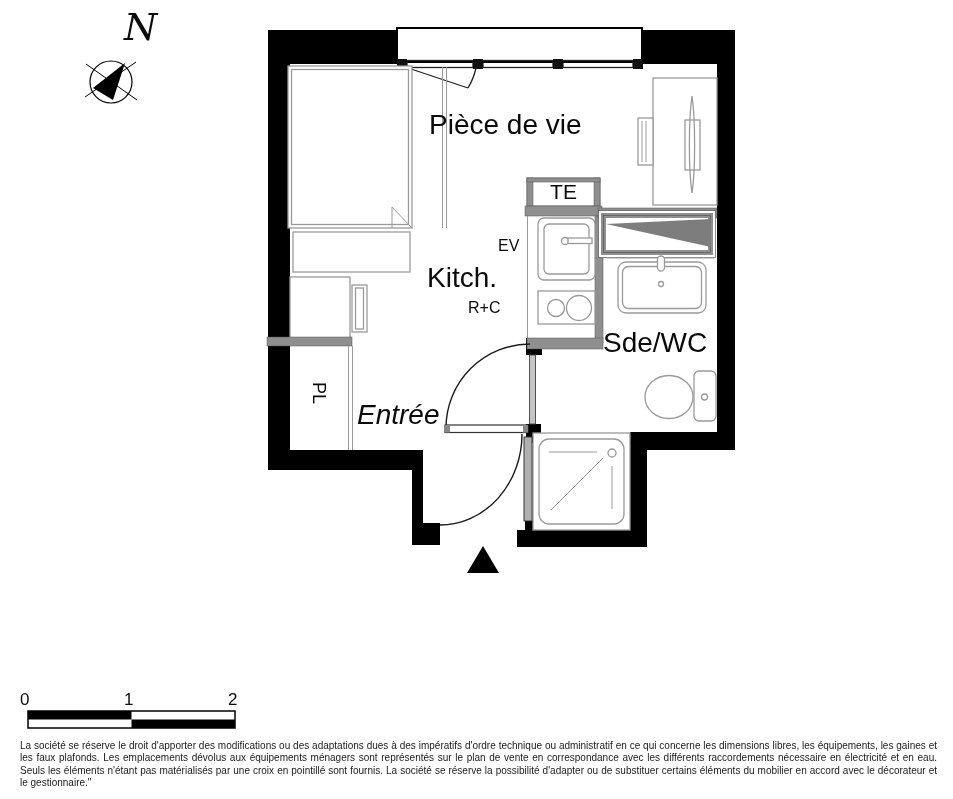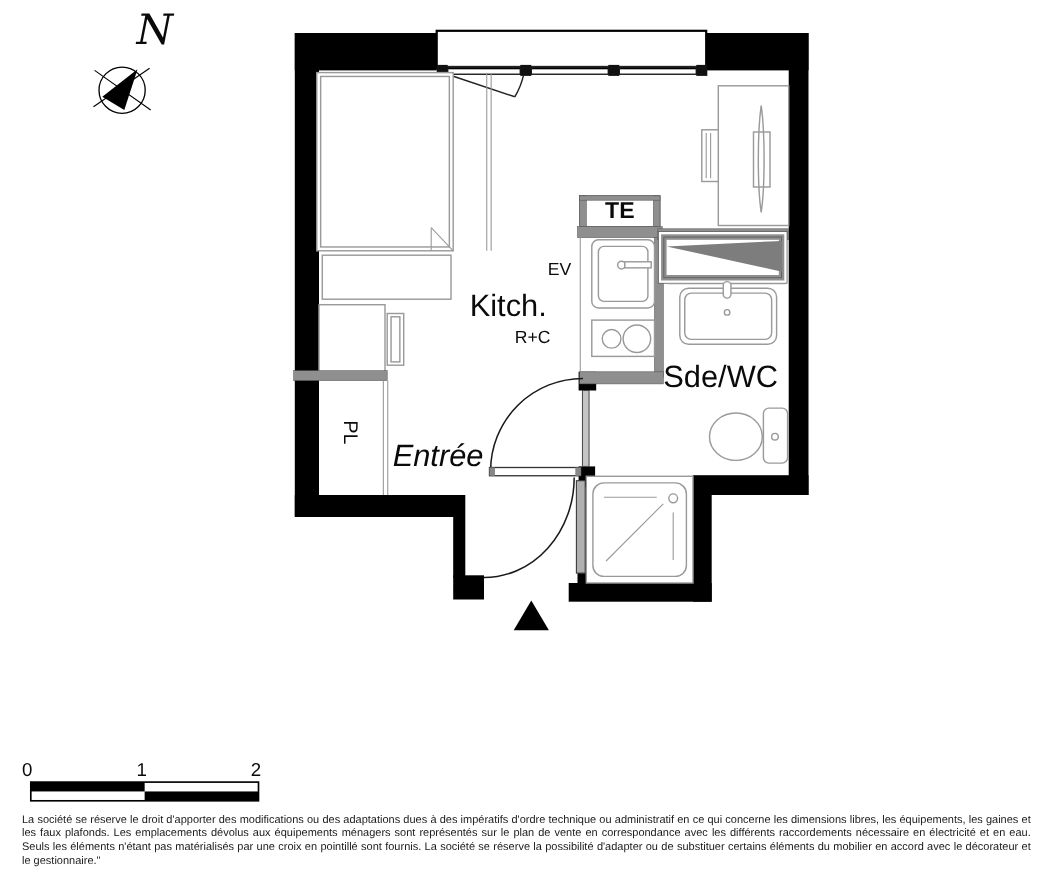--- a/index.html
+++ b/index.html
@@ -177,26 +177,27 @@
 
     <g>
       <rect x="28" y="711" width="207" height="17" fill="#fff" stroke="#000" stroke-width="1.5"></rect>
       <rect x="28" y="711" width="103.5" height="8.5" fill="#000"></rect>
       <rect x="131.5" y="719.5" width="103.5" height="8.5" fill="#000"></rect>
     </g>
   </svg>
 
   <div class="lbl lbl-north" style="left:124px;top:8px;">N</div>
 
+  <div class="lbl lbl-big" style="left:429px;top:111px;">Pièce de vie</div>
   <div class="lbl lbl-big" style="left:427px;top:264px;">Kitch.</div>
   <div class="lbl lbl-big" style="left:357px;top:401px;font-style:italic;">Entrée</div>
   <div class="lbl lbl-big" style="left:603px;top:329px;">Sde/WC</div>
   <div class="lbl lbl-pl" style="left:306px;top:384px;">PL</div>
 
-  <div class="lbl lbl-te" style="left:527px;top:181px;font-weight:bold;">TE</div>
+  <div class="lbl lbl-te" style="left:527px;top:181px;">TE</div>
   <div class="lbl lbl-small" style="left:498px;top:238px;">EV</div>
   <div class="lbl lbl-small" style="left:468px;top:300px;">R+C</div>
 
   <div class="lbl lbl-tick" style="left:20px;top:691px;">0</div>
   <div class="lbl lbl-tick" style="left:124px;top:691px;">1</div>
   <div class="lbl lbl-tick" style="left:228px;top:691px;">2</div>
 
   <div class="legal">La société se réserve le droit d'apporter des modifications ou des adaptations dues à des impératifs d'ordre technique ou administratif en ce qui concerne les dimensions libres, les équipements, les gaines et les faux plafonds. Les emplacements dévolus aux équipements ménagers sont représentés sur le plan de vente en correspondance avec les différents raccordements nécessaire en électricité et en eau. Seuls les éléments n'étant pas matérialisés par une croix en pointillé sont fournis. La société se réserve la possibilité d'adapter ou de substituer certains éléments du mobilier en accord avec le décorateur et le gestionnaire."</div>
 </div>
 

